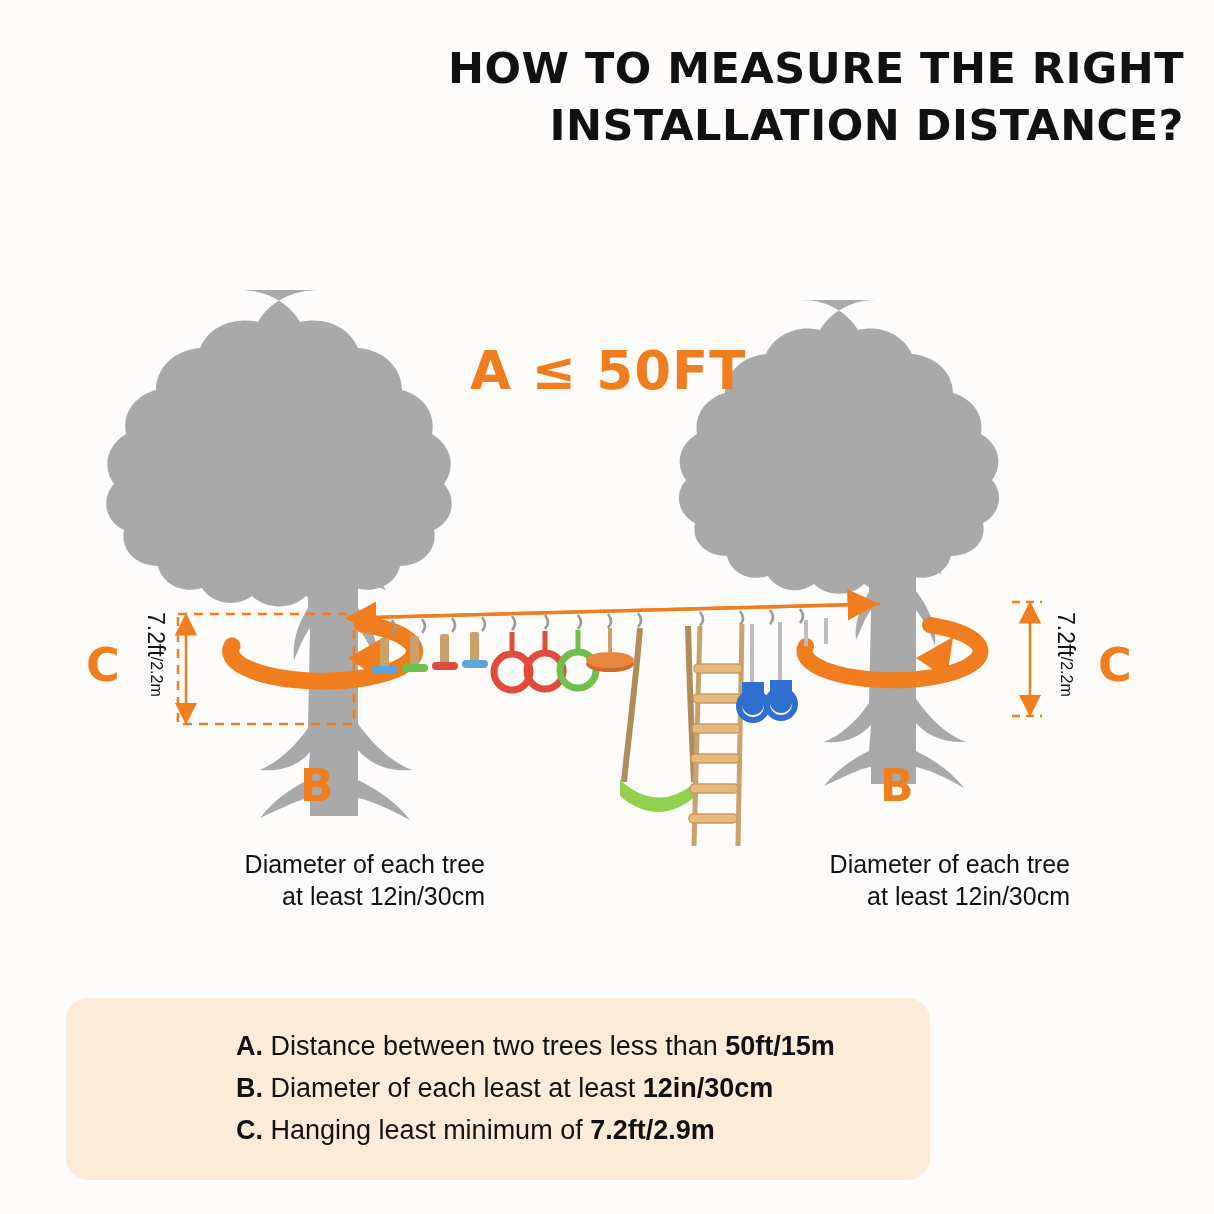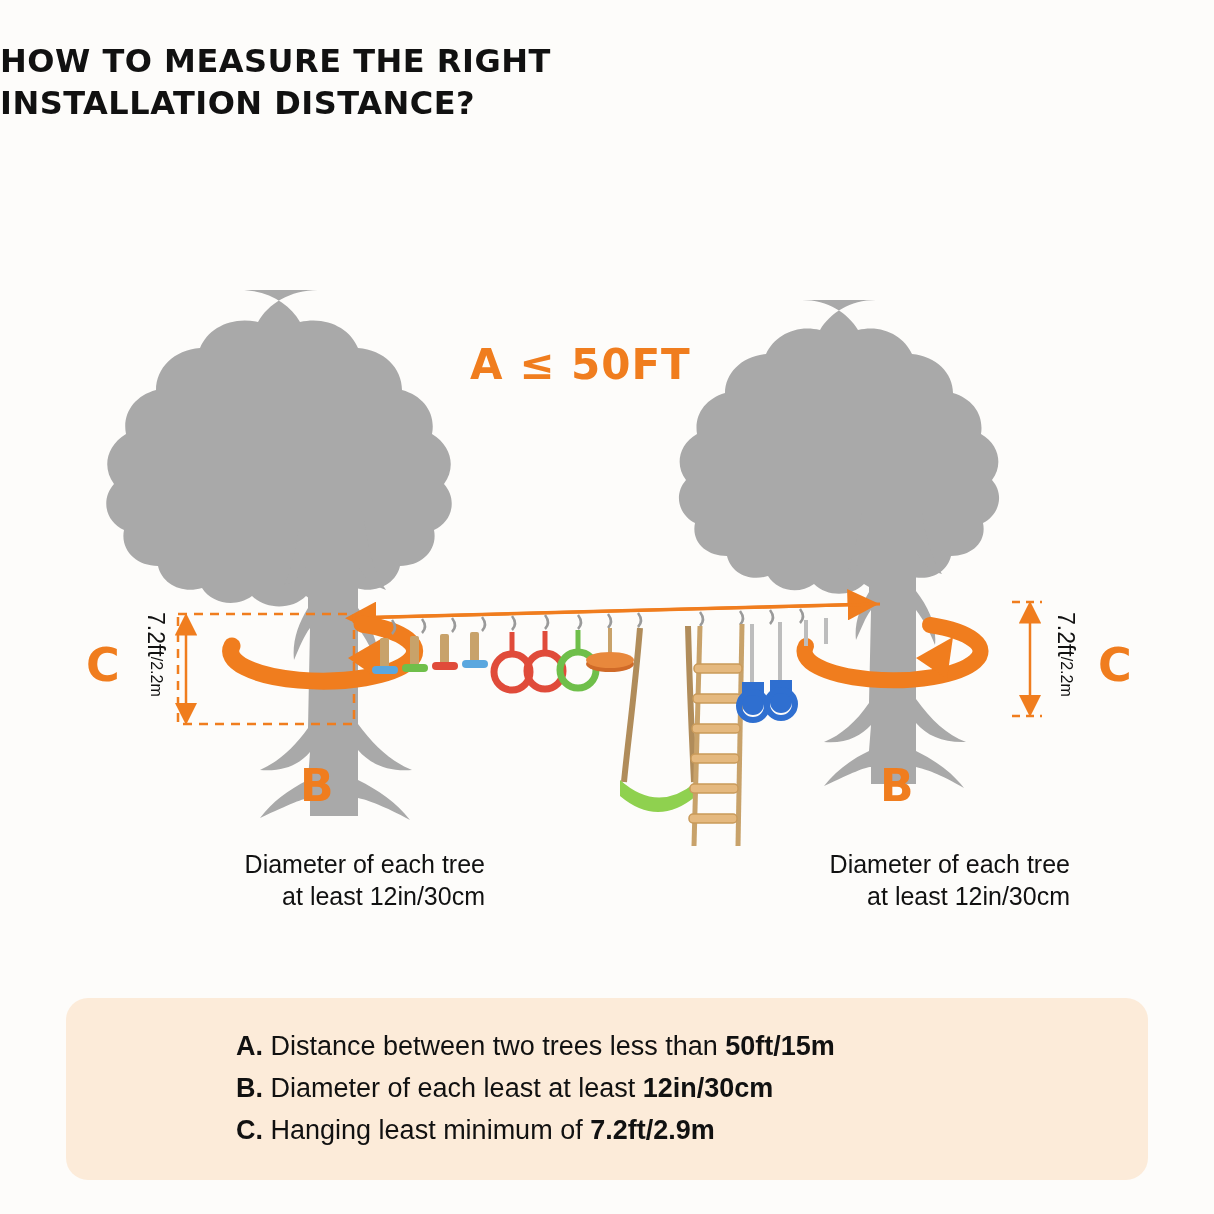--- a/index.html
+++ b/index.html
@@ -17,39 +17,39 @@
   .stage {
     position: absolute;
     inset: 0;
   }
   
   .title {
     position: absolute;
     top: 40px;
     left: 0;
     width: 1184px;
-    text-align: left;
+    text-align: right;
     font-family: "DejaVu Sans", sans-serif;
     font-weight: bold;
-    font-size: 32px;
+    font-size: 43px;
     line-height: 1.32;
     letter-spacing: 0.5px;
     color: #111111;
     text-transform: uppercase;
   }
   .title .l2 { display: block; }
 
   
   .a-label {
     position: absolute;
     left: 470px;
     top: 340px;
     font-family: "DejaVu Sans", sans-serif;
     font-weight: bold;
-    font-size: 42px;
+    font-size: 53px;
     color: #f07d1e;
     letter-spacing: 1px;
   }
 
   
   .c-label {
     position: absolute;
     font-family: "DejaVu Sans", sans-serif;
     font-weight: bold;
     font-size: 46px;
@@ -92,21 +92,21 @@
     color: #111;
   }
   .cap-left  { left: 155px; top: 848px; }
   .cap-right { left: 740px; top: 848px; }
 
   
   .legend {
     position: absolute;
     left: 66px;
     top: 998px;
-    width: 1082px;
+    width: 864px;
     height: 182px;
     background: #fcebd9;
     border-radius: 22px;
   }
   .legend-inner {
     position: absolute;
     left: 170px;
     top: 28px;
   }
   .legend-row {

